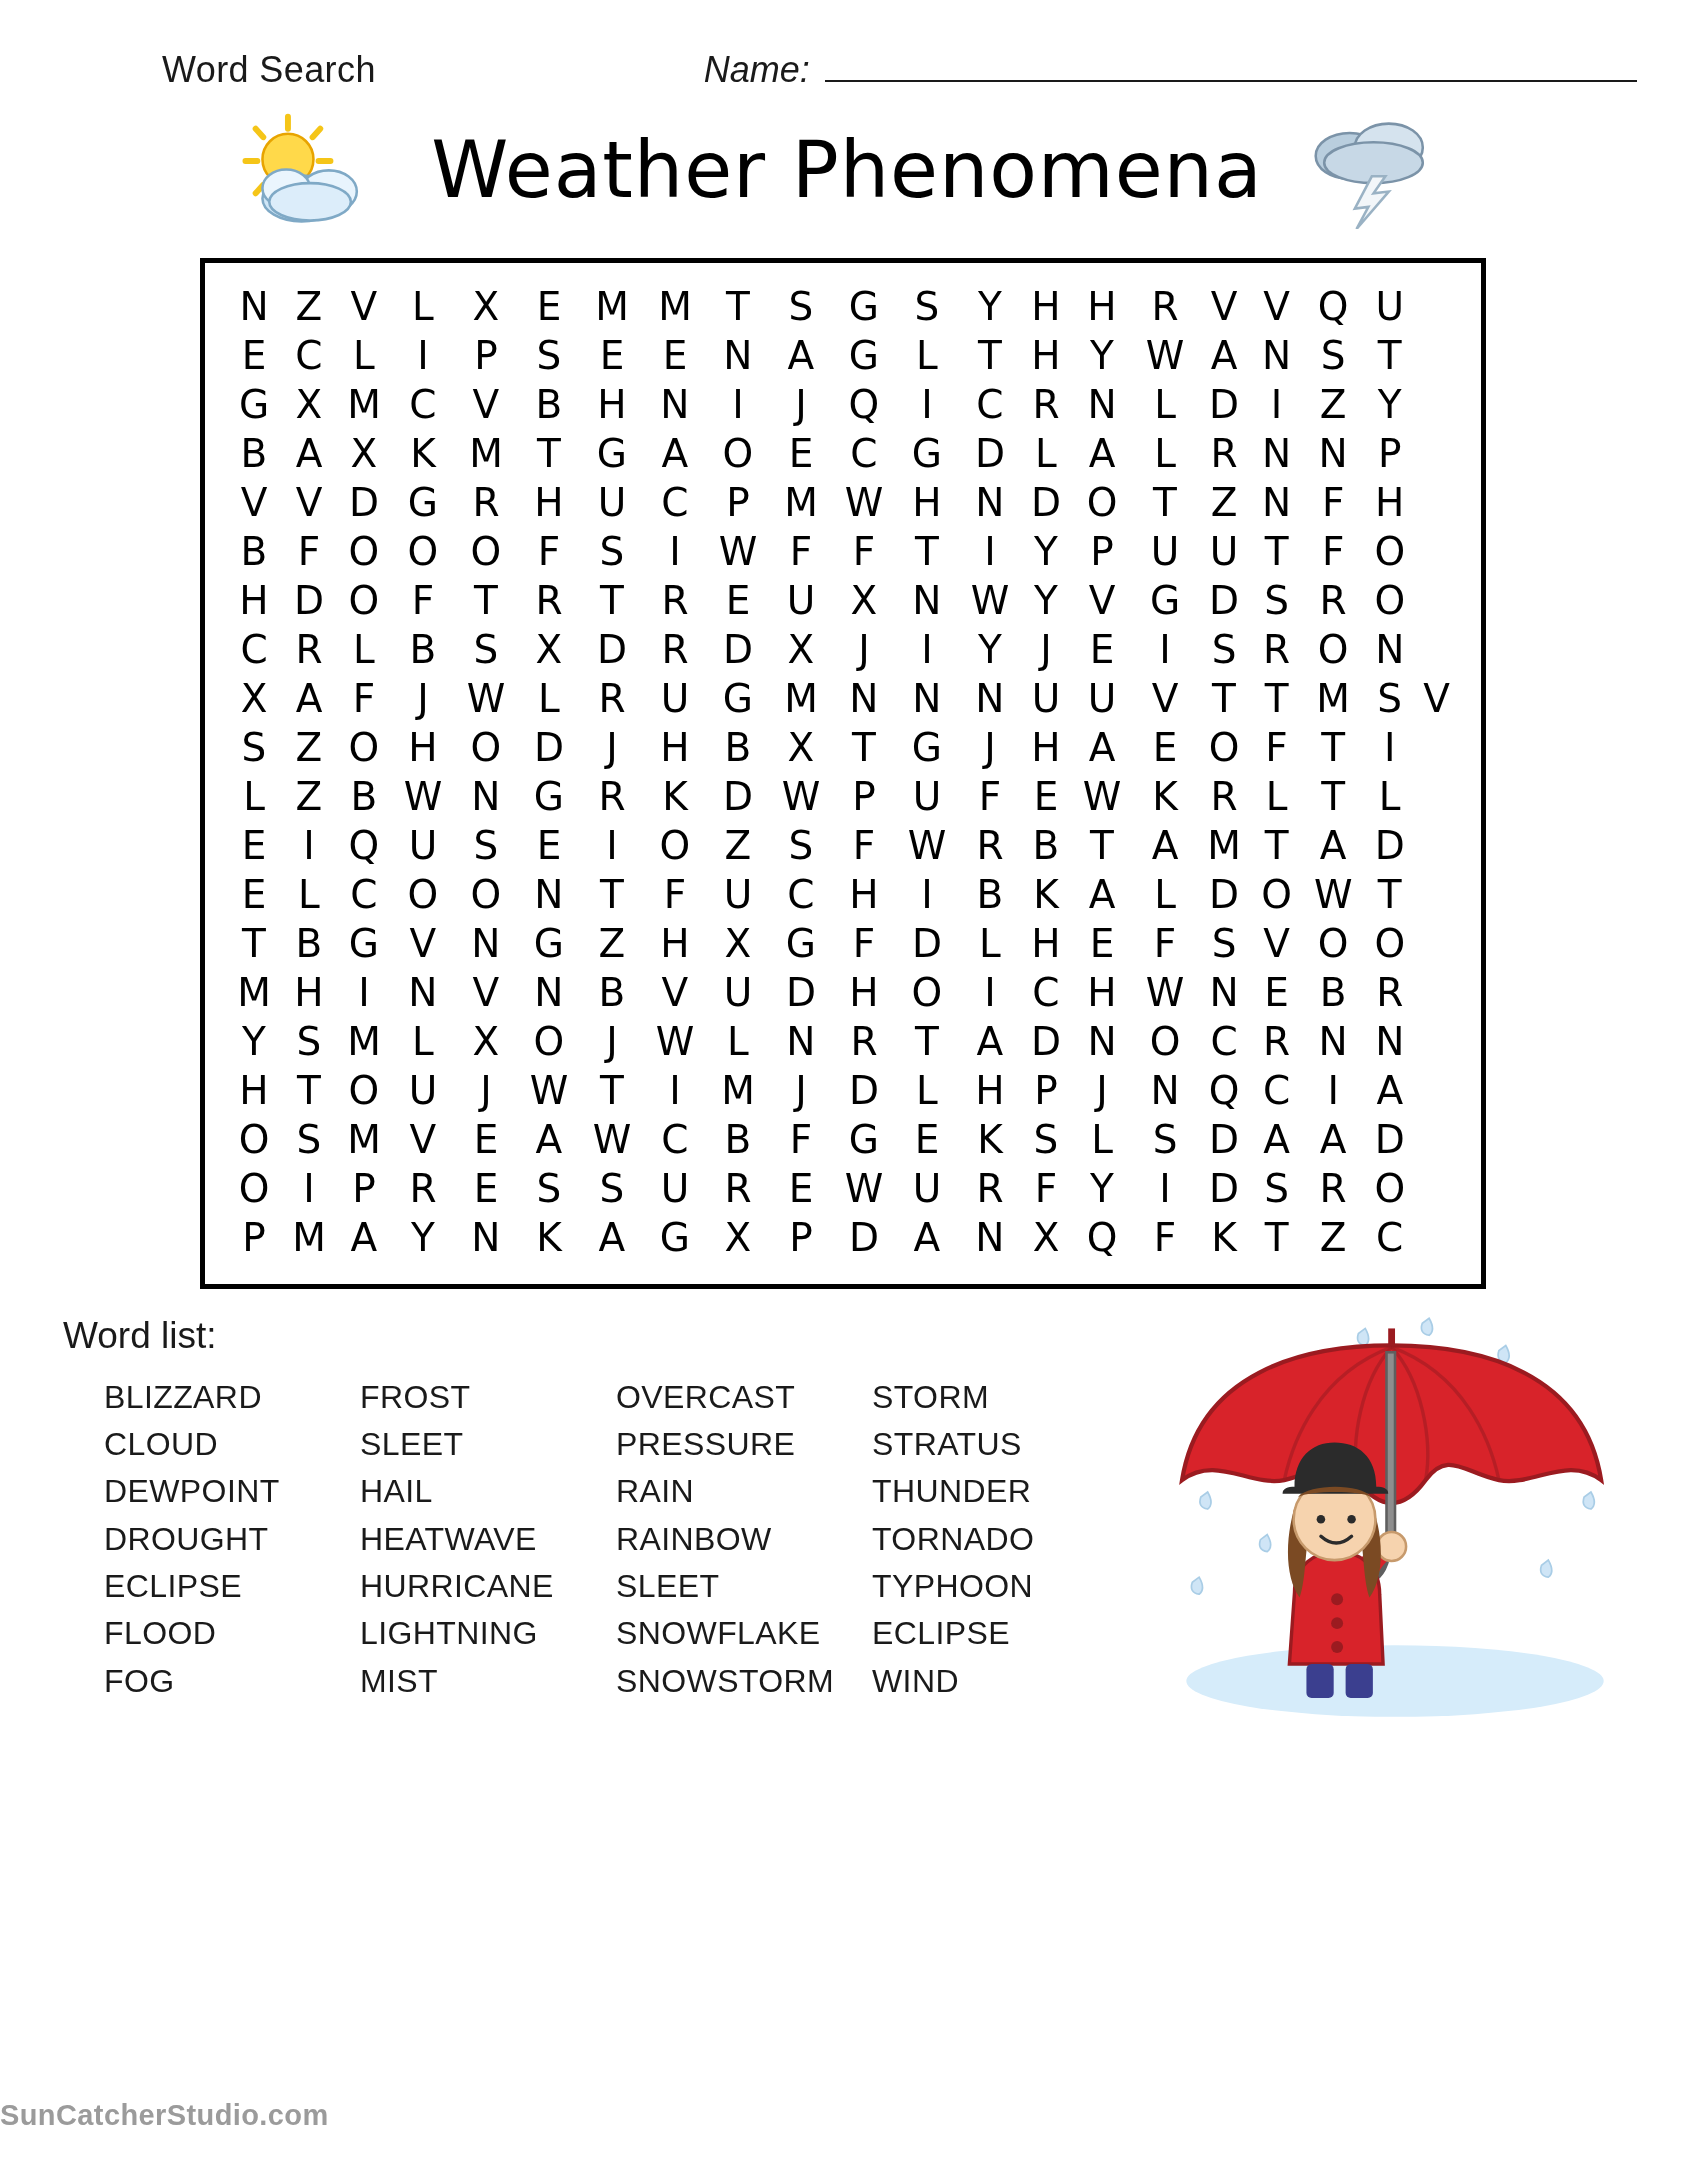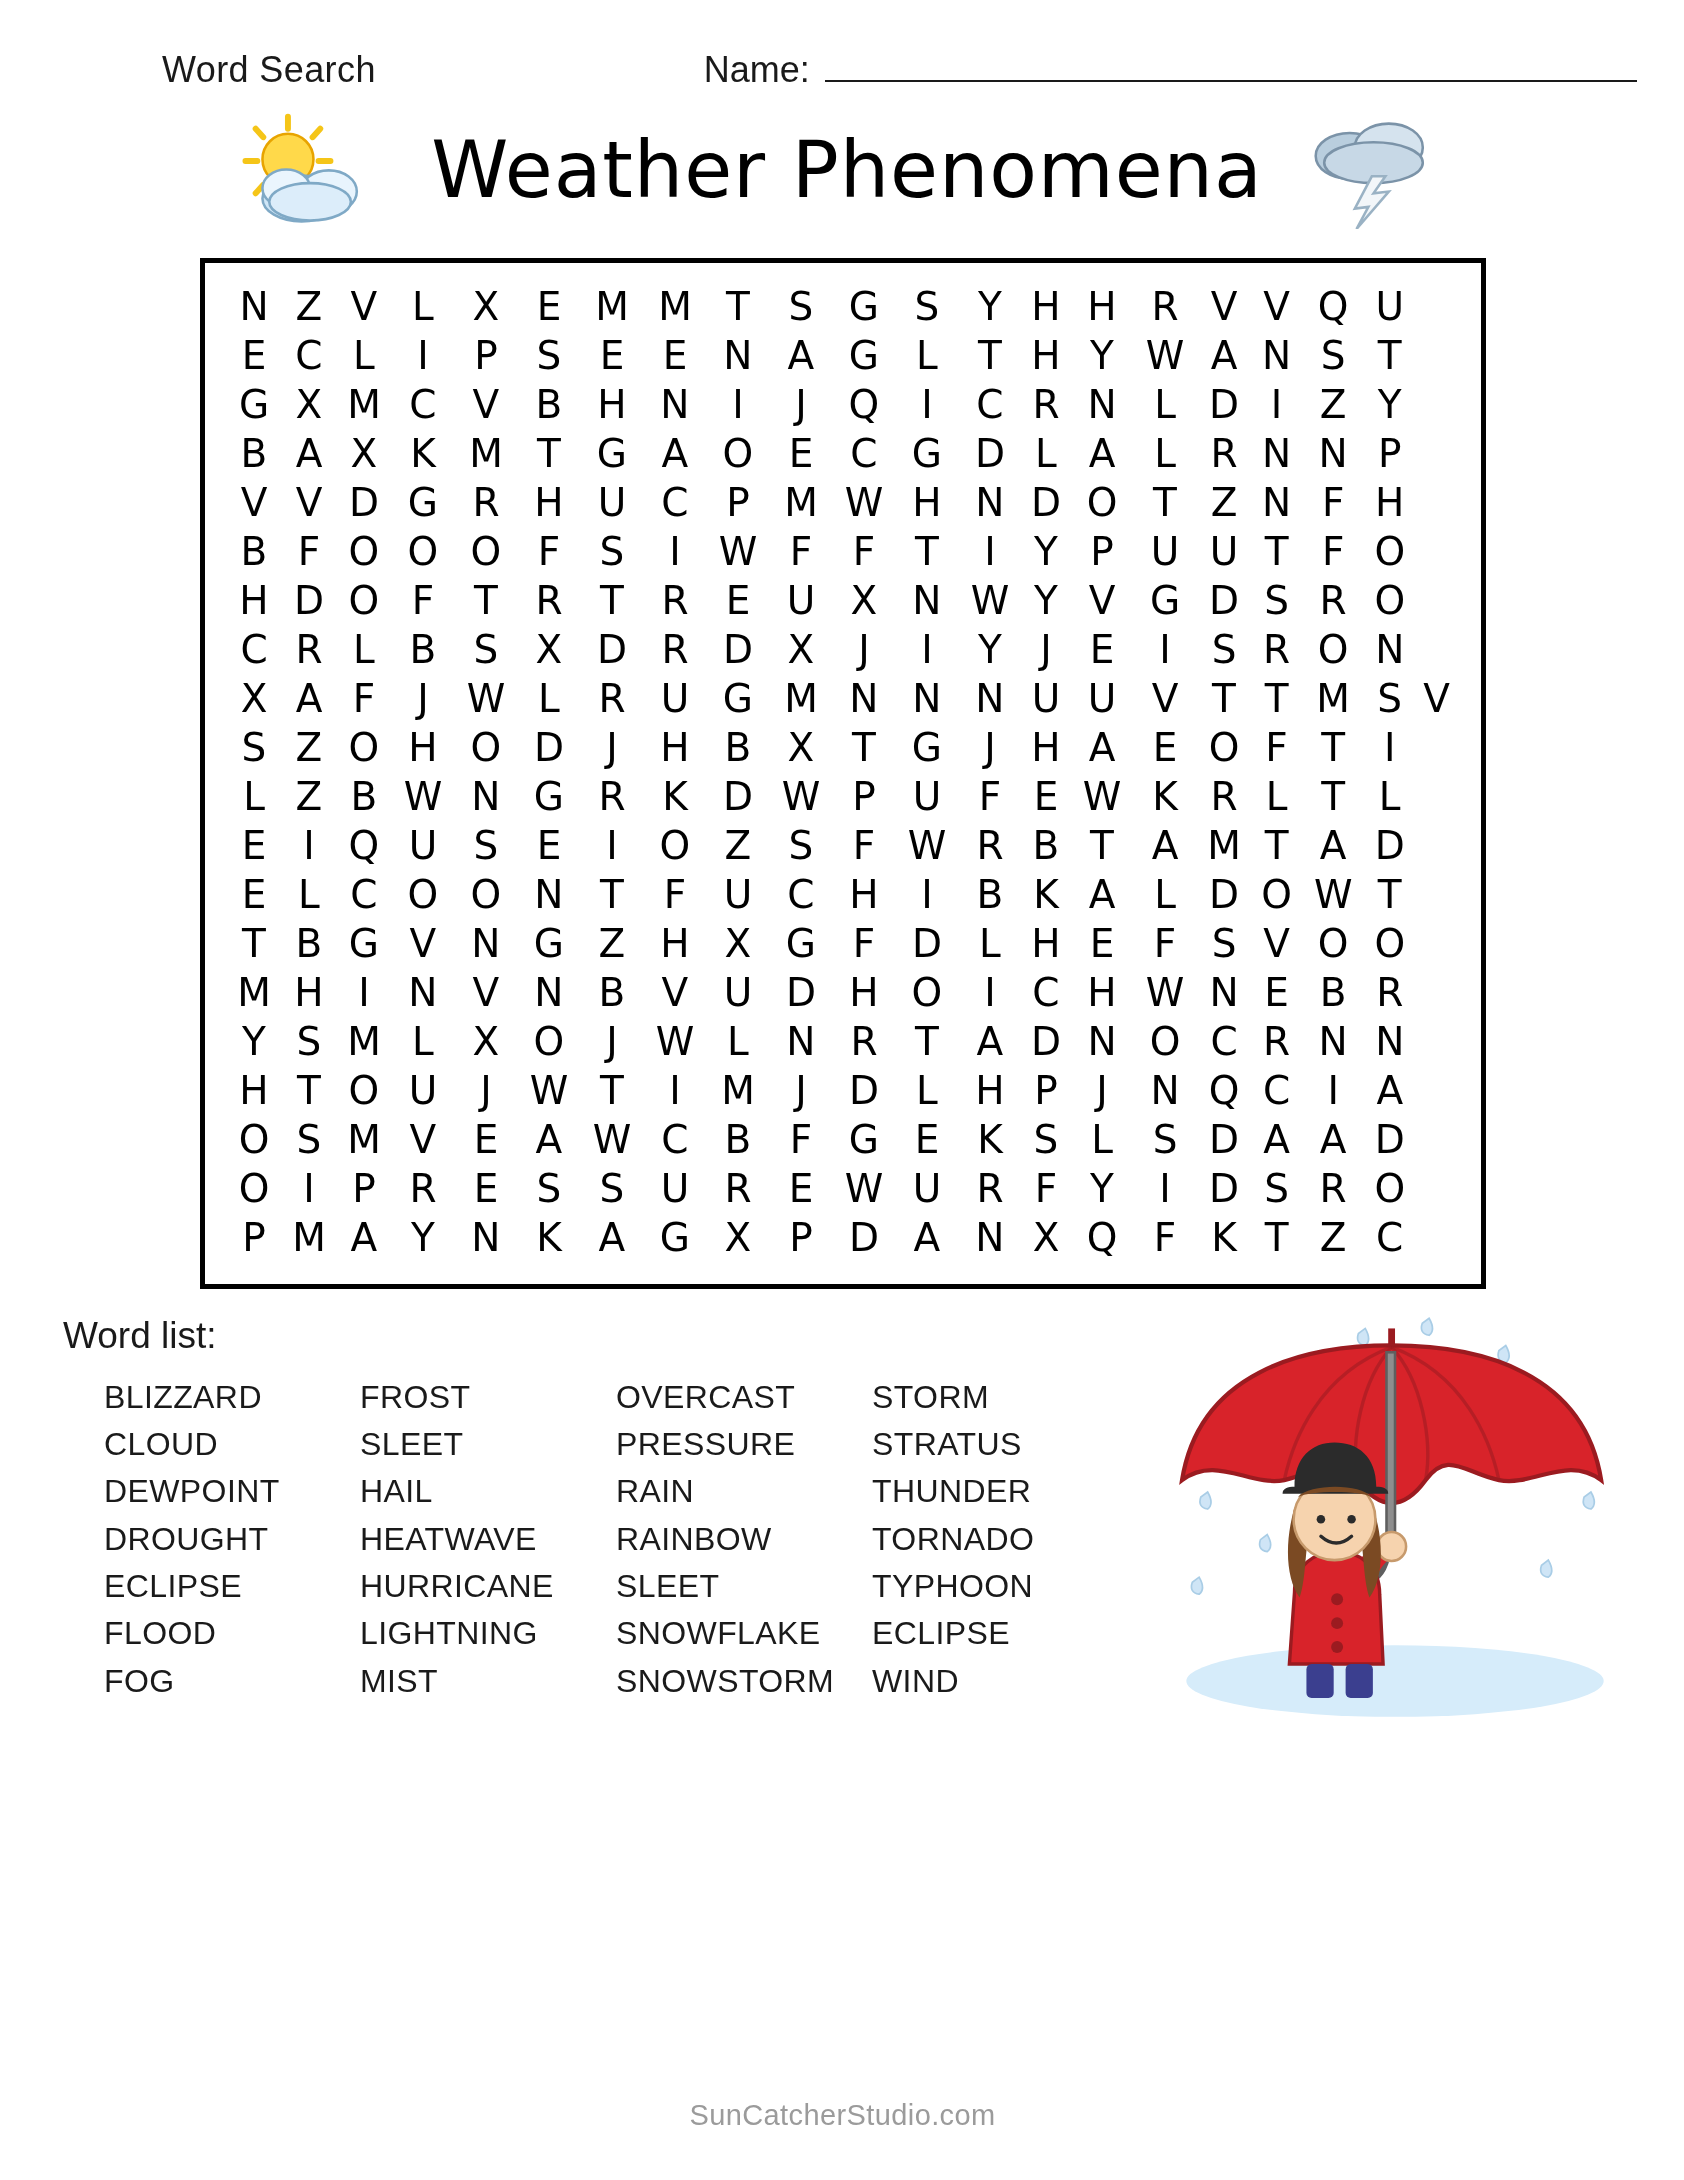--- a/index.html
+++ b/index.html
@@ -33,20 +33,21 @@
   .name-area {
     margin-left: 328px;
     display: flex;
     align-items: baseline;
     flex: 1;
   }
   .name-label {
     font-size: 36px;
     color: #1a1a1a;
     white-space: nowrap;
+    font-style: italic;
   }
   .name-line {
     flex: 1;
     border-bottom: 2.6px solid #1a1a1a;
     margin-left: 15.3px;
     margin-right: 0;
     height: 29px;
   }
 
   
@@ -131,24 +132,25 @@
     width: 477px;
     height: 443px;
   }
 
   
   .footer {
     position: absolute;
     bottom: 49px;
     left: 0;
     width: 100%;
-    text-align: center;
+    text-align: left;
     font-size: 29px;
     color: #9b9b9b;
     letter-spacing: 0.4px;
+    font-weight: bold;
   }
 </style>
 </head>
 <body>
 
 <div class="header-row">
   <div class="worksheet-label">Word Search</div>
   <div class="name-area">
     <div class="name-label">Name:</div>
     <div class="name-line"></div>

